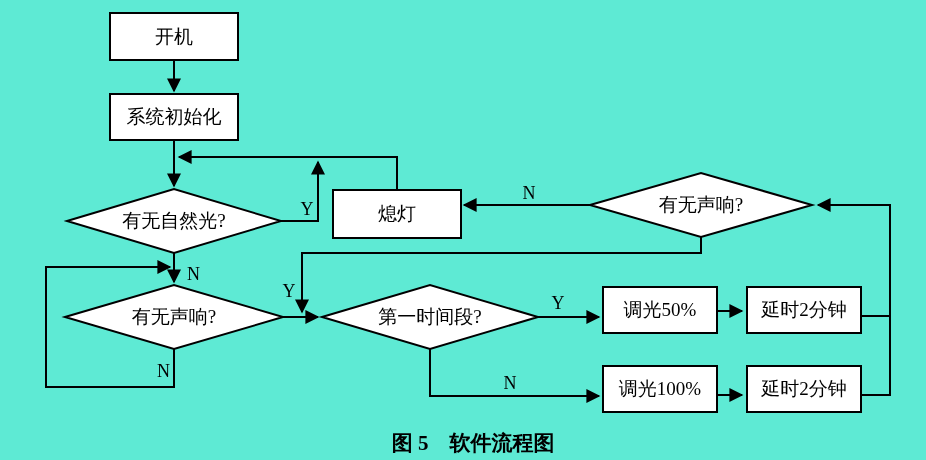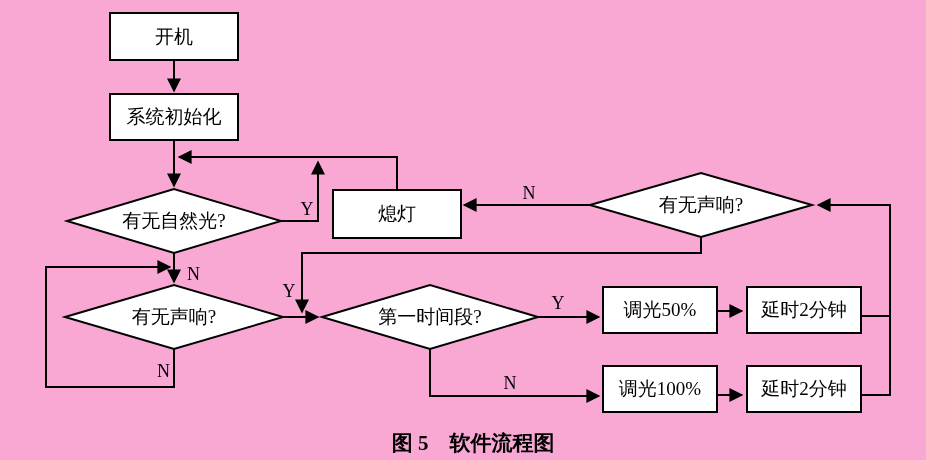--- a/index.html
+++ b/index.html
@@ -4,21 +4,21 @@
 <style>
   html, body {
     margin: 0;
     padding: 0;
     background: #ffffff;
   }
   .stage {
     position: relative;
     width: 926px;
     height: 460px;
-    background: #f9a8d4;
+    background: #5eead4;
     overflow: hidden;
   }
   svg {
     display: block;
     font-family: "Liberation Serif", "DejaVu Serif", serif;
   }
   .shape {
     fill: #ffffff;
     stroke: #000000;
     stroke-width: 2;

